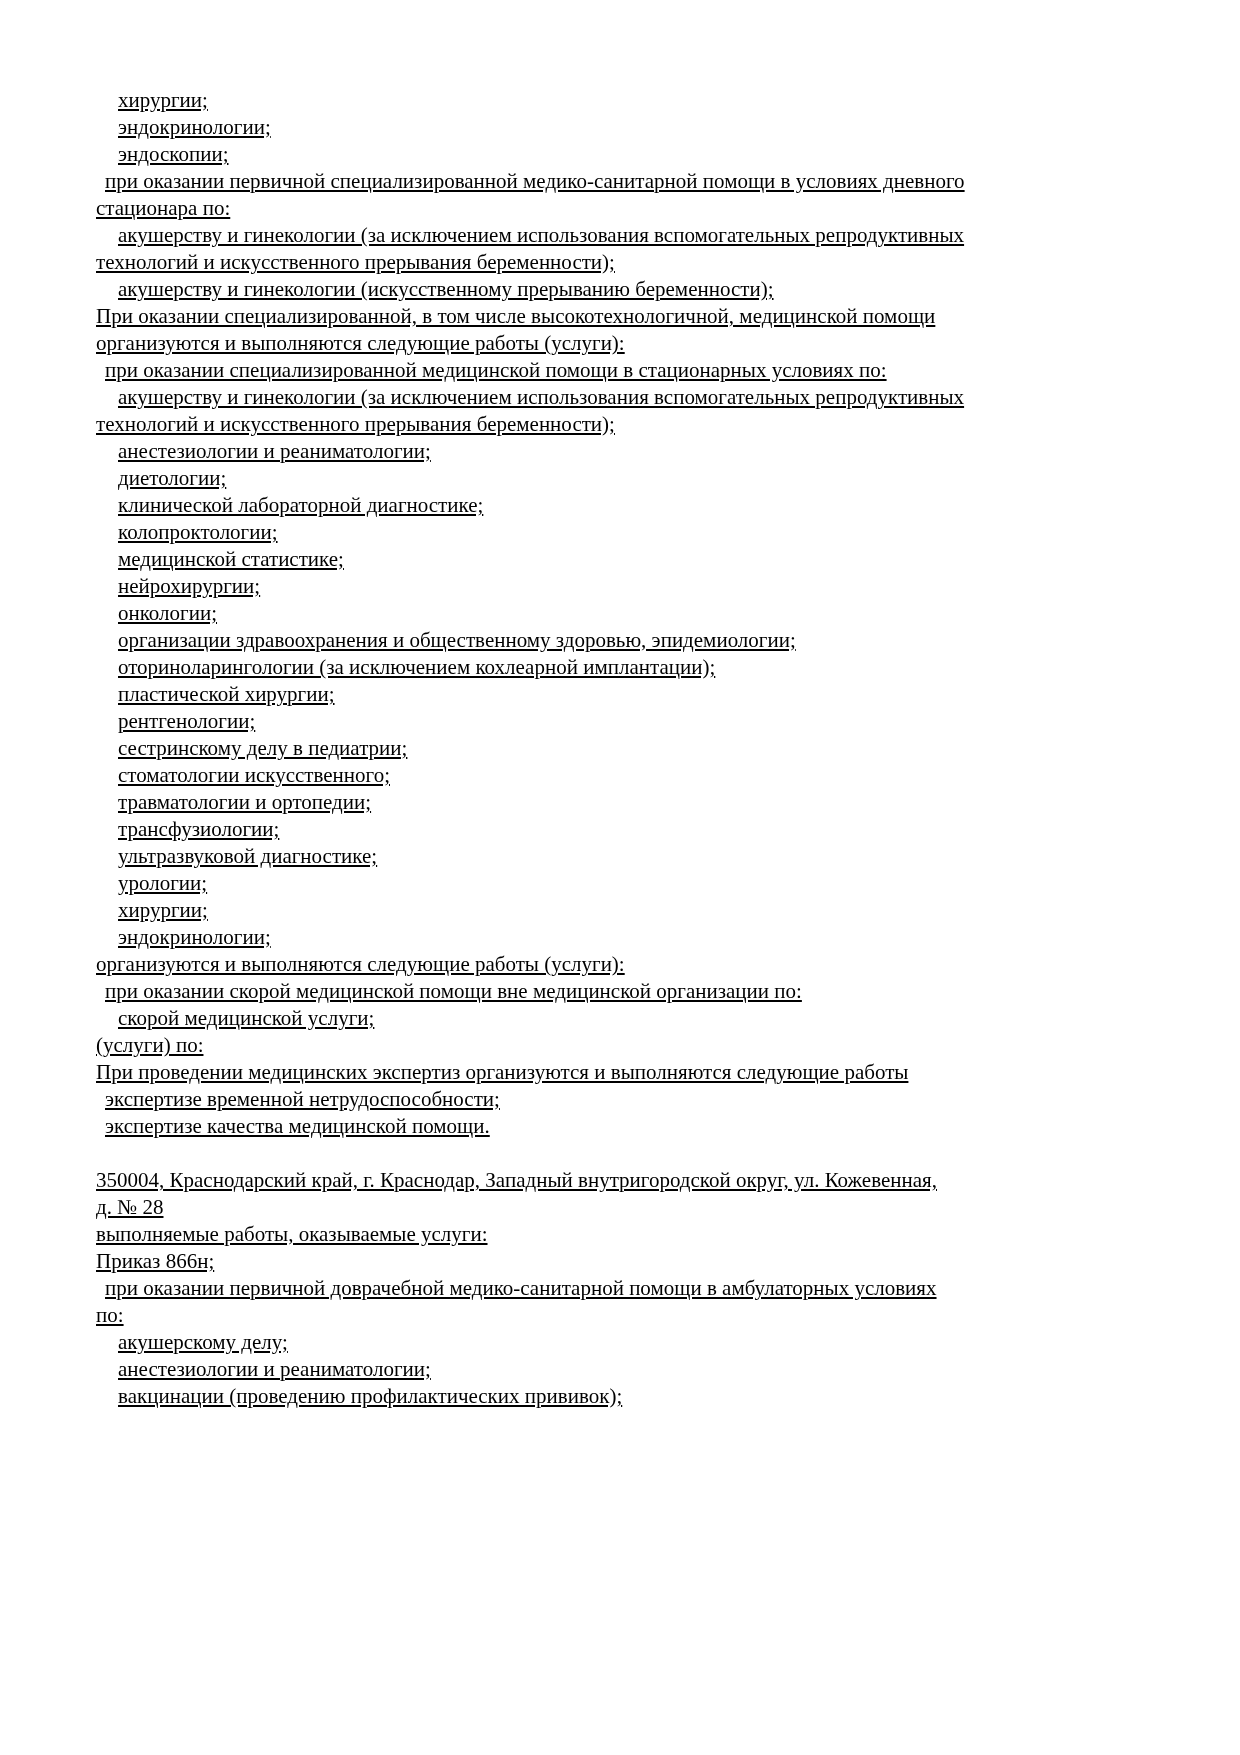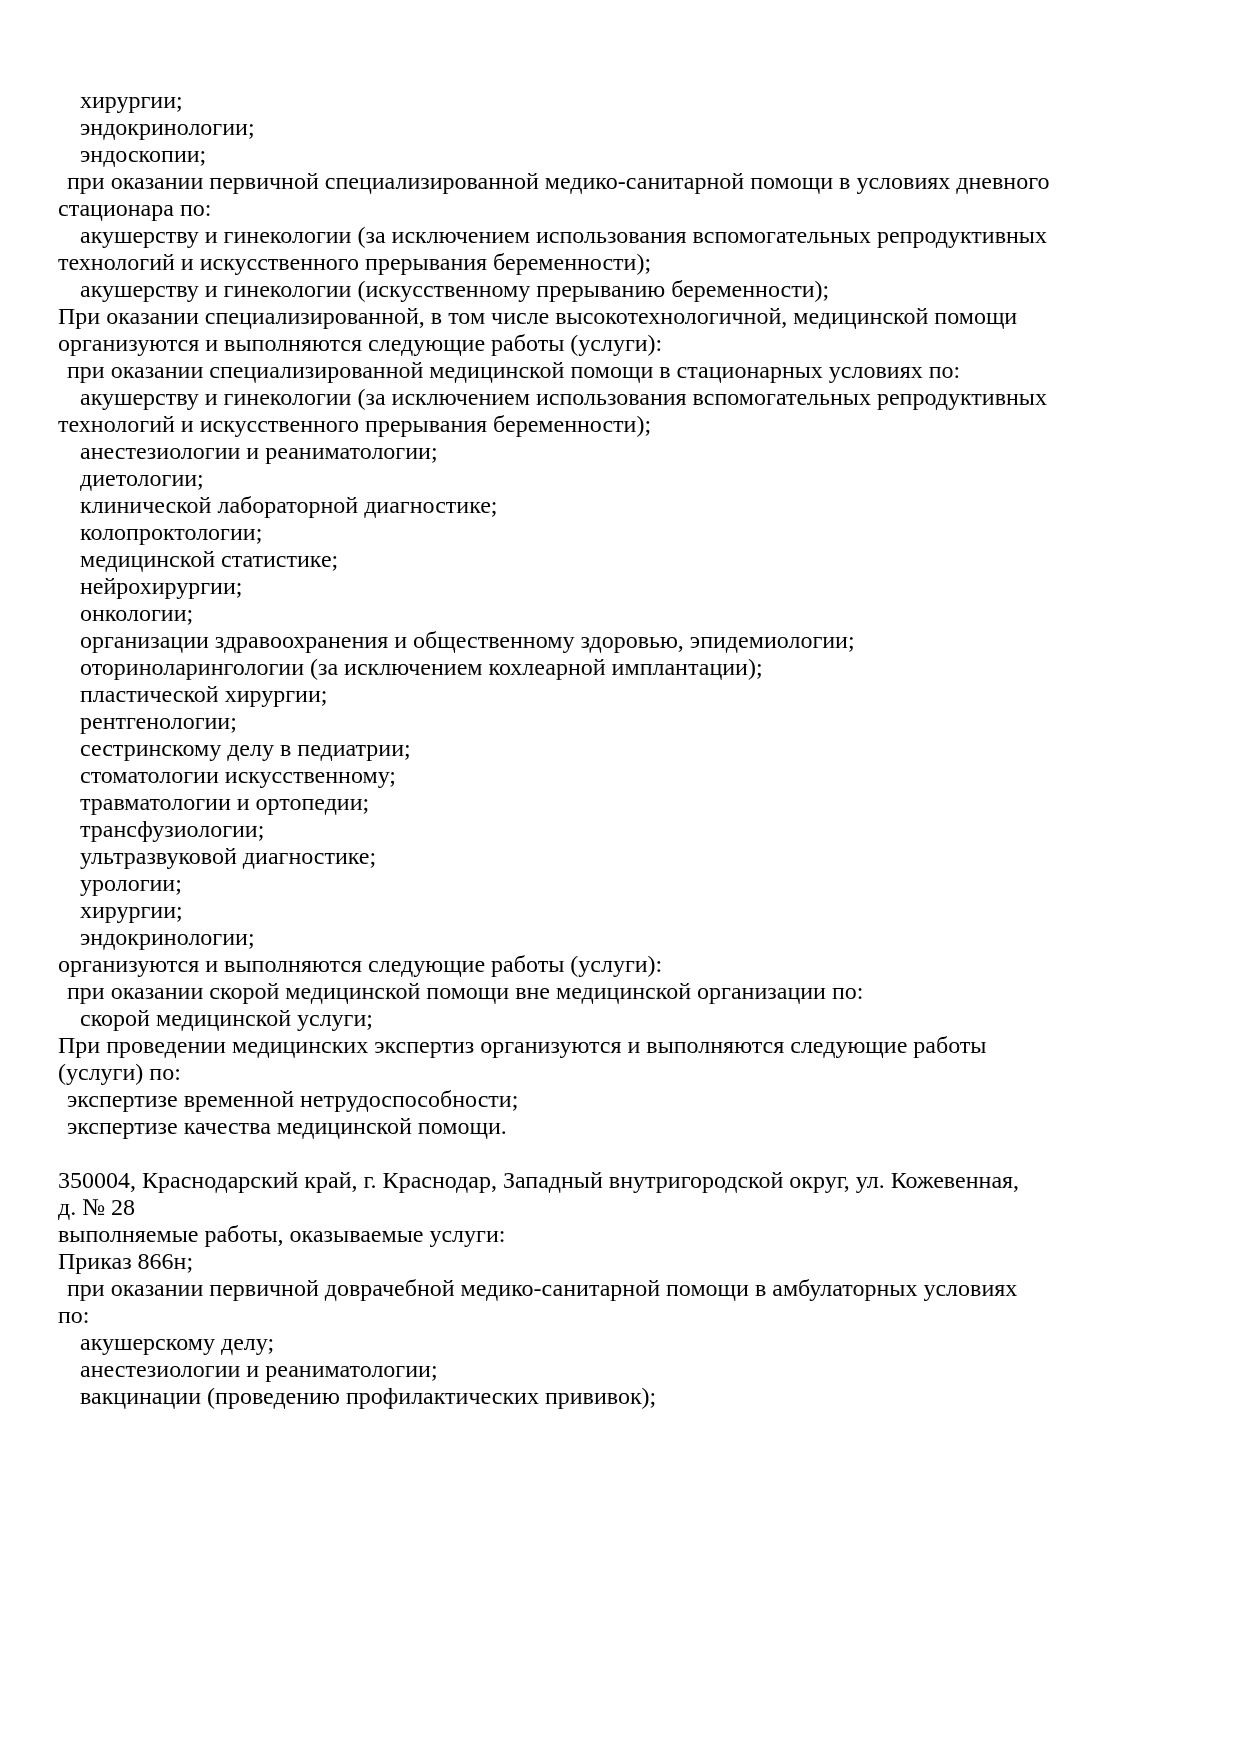--- a/index.html
+++ b/index.html
@@ -14,23 +14,24 @@
     font-family: "Liberation Serif", "DejaVu Serif", serif;
     overflow: hidden;
   }
   .page {
     width: 1240px;
     height: 1755px;
     background: #ffffff;
     box-sizing: border-box;
   }
   .doc-body {
-    padding: 87px 100px 0 58px;
-    font-size: 24px;
+    padding: 87px 100px 0 96px;
+    font-size: 21px;
     line-height: 27px;
+    text-decoration: underline;
   }
   .line {
     min-height: 27px;
     white-space: nowrap;
   }
   .indent-0 { padding-left: 0; }
   .indent-1 { padding-left: 9px; }
   .indent-2 { padding-left: 22px; }
 </style>
 </head>
@@ -56,32 +57,32 @@
       <div class="line indent-2">клинической лабораторной диагностике;</div>
       <div class="line indent-2">колопроктологии;</div>
       <div class="line indent-2">медицинской статистике;</div>
       <div class="line indent-2">нейрохирургии;</div>
       <div class="line indent-2">онкологии;</div>
       <div class="line indent-2">организации здравоохранения и общественному здоровью, эпидемиологии;</div>
       <div class="line indent-2">оториноларингологии (за исключением кохлеарной имплантации);</div>
       <div class="line indent-2">пластической хирургии;</div>
       <div class="line indent-2">рентгенологии;</div>
       <div class="line indent-2">сестринскому делу в педиатрии;</div>
-      <div class="line indent-2">стоматологии искусственному;</div>
+      <div class="line indent-2">стоматологии искусственного;</div>
       <div class="line indent-2">травматологии и ортопедии;</div>
       <div class="line indent-2">трансфузиологии;</div>
       <div class="line indent-2">ультразвуковой диагностике;</div>
       <div class="line indent-2">урологии;</div>
       <div class="line indent-2">хирургии;</div>
       <div class="line indent-2">эндокринологии;</div>
       <div class="line indent-0">организуются и выполняются следующие работы (услуги):</div>
       <div class="line indent-1">при оказании скорой медицинской помощи вне медицинской организации по:</div>
       <div class="line indent-2">скорой медицинской услуги;</div>
+      <div class="line indent-0">(услуги) по:</div>
       <div class="line indent-0">При проведении медицинских экспертиз организуются и выполняются следующие работы</div>
-      <div class="line indent-0">(услуги) по:</div>
       <div class="line indent-1">экспертизе временной нетрудоспособности;</div>
       <div class="line indent-1">экспертизе качества медицинской помощи.</div>
       <div class="line indent-0"></div>
       <div class="line indent-0">350004, Краснодарский край, г. Краснодар, Западный внутригородской округ, ул. Кожевенная,</div>
       <div class="line indent-0">д. № 28</div>
       <div class="line indent-0">выполняемые работы, оказываемые услуги:</div>
       <div class="line indent-0">Приказ 866н;</div>
       <div class="line indent-1">при оказании первичной доврачебной медико-санитарной помощи в амбулаторных условиях</div>
       <div class="line indent-0">по:</div>
       <div class="line indent-2">акушерскому делу;</div>

